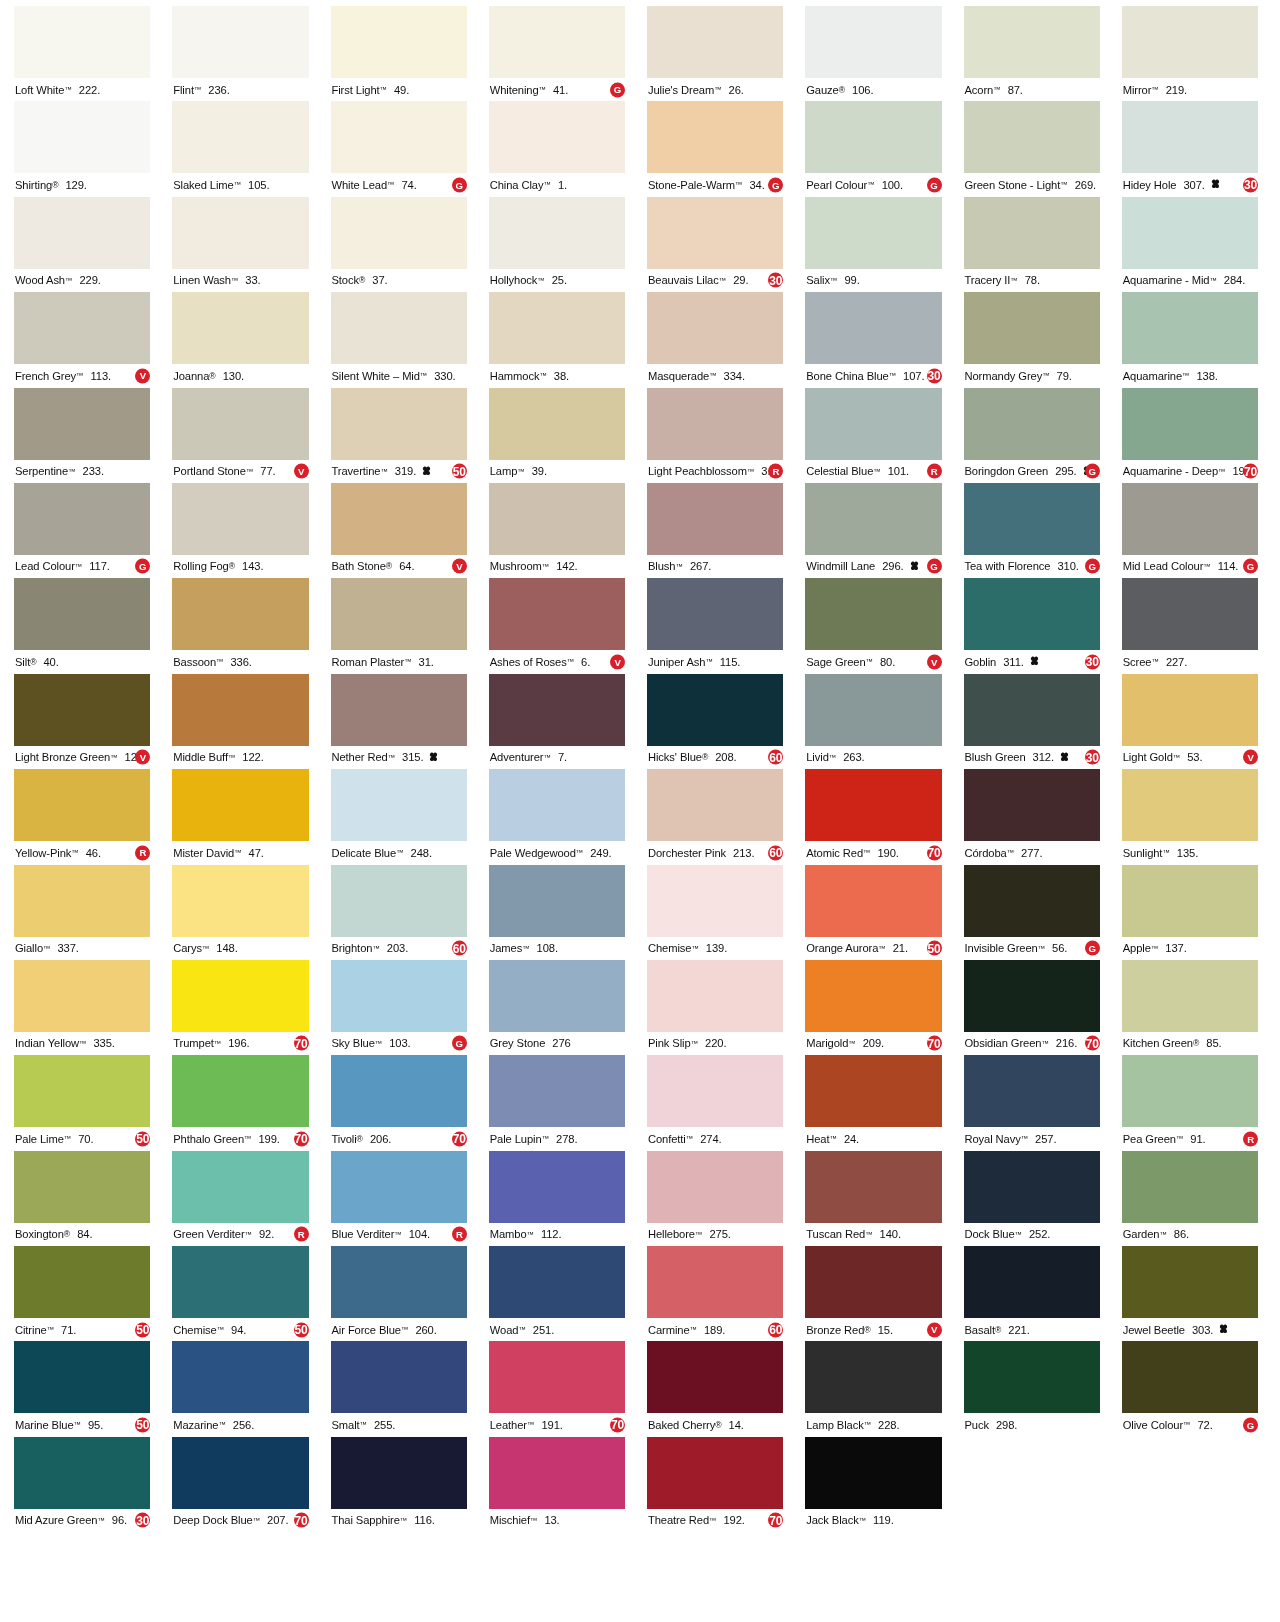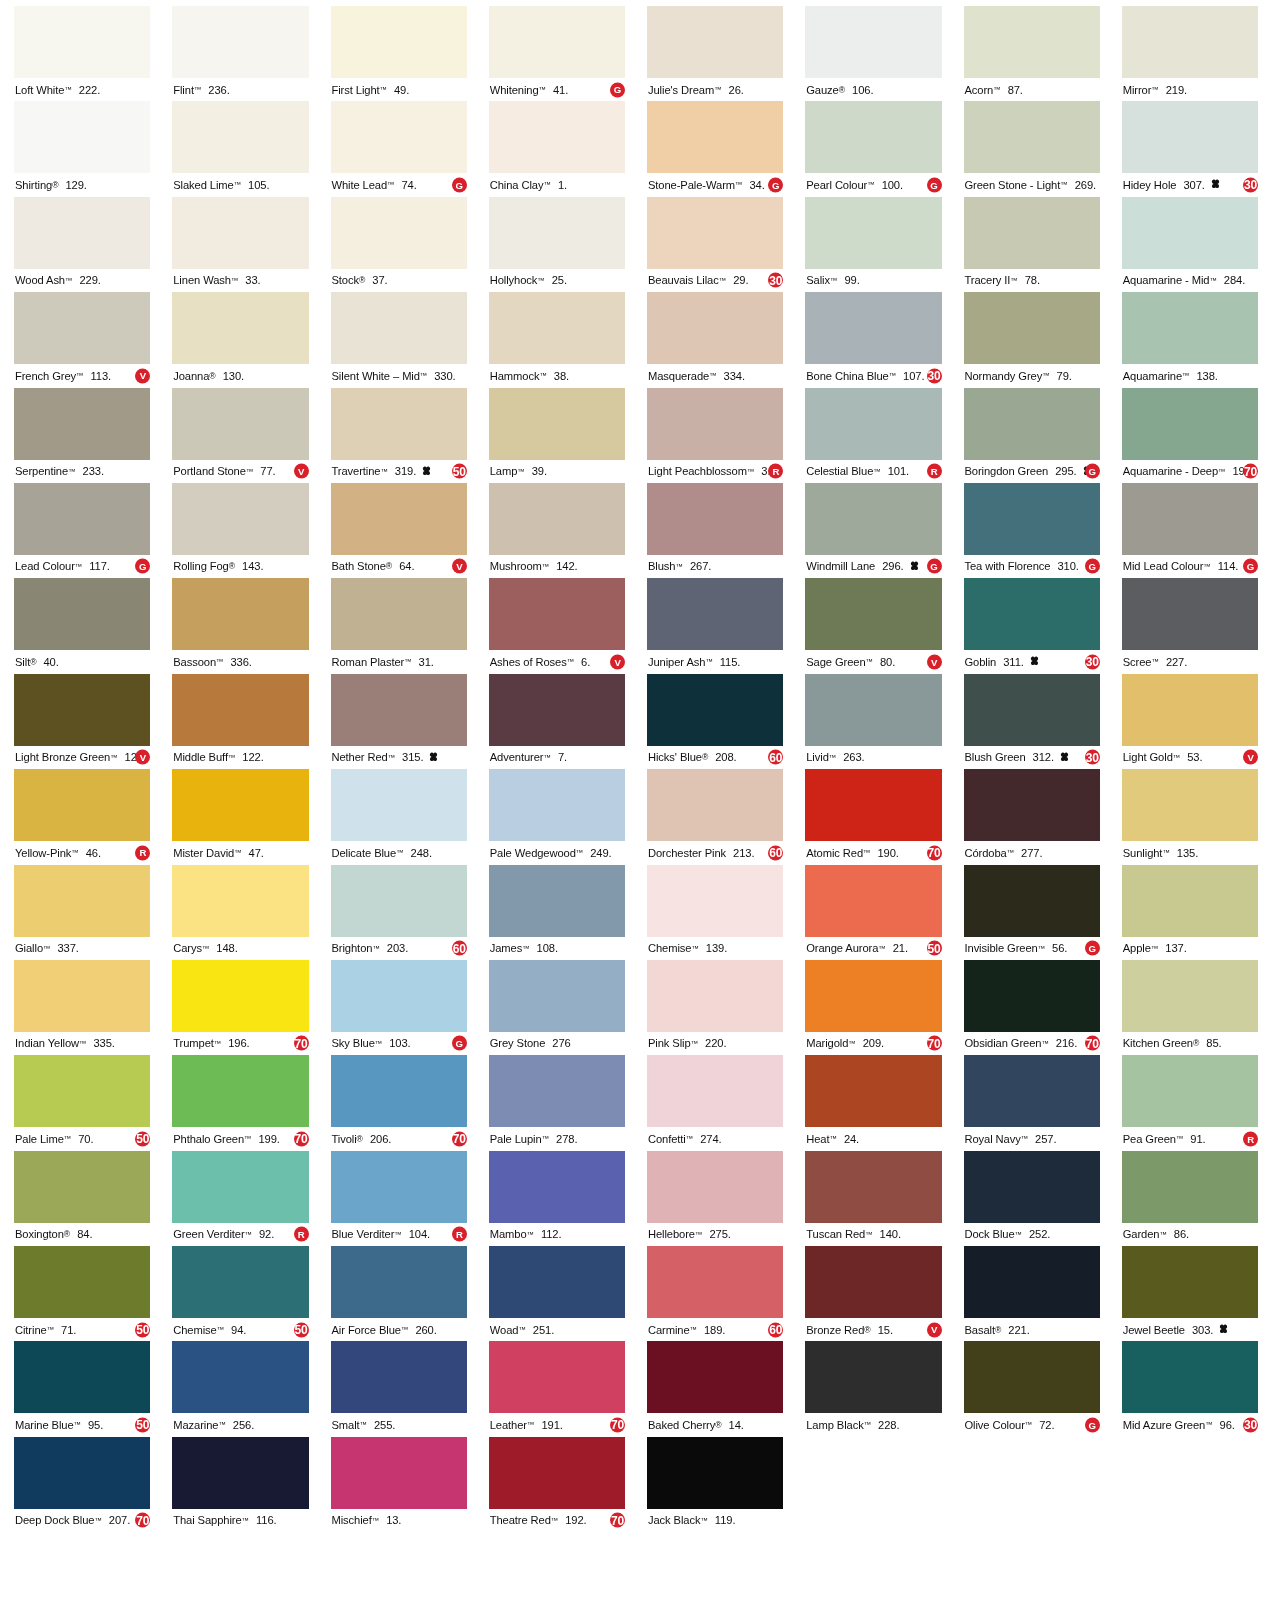--- a/index.html
+++ b/index.html
@@ -1111,20 +1111,27 @@
       </div>
       <div class="cell">
         <div class="swatch" style="background: rgb(45, 45, 45);"></div>
         <div class="label">
           <span class="nm">Lamp Black</span>
           <span class="tm">™</span>
           <span class="num">228.</span>
         </div>
       </div>
       <div class="cell">
+        <div class="swatch" style="background: rgb(19, 69, 43);"></div>
+        <div class="label">
+          <span class="nm">Puck</span>
+          <span class="num">298.</span>
+        </div>
+      </div>
+      <div class="cell">
         <div class="swatch" style="background: rgb(66, 64, 27);"></div>
         <div class="label">
           <span class="nm">Olive Colour</span>
           <span class="tm">™</span>
           <span class="num">72.</span>
           <span class="badge letter">G</span>
         </div>
       </div>
       <div class="cell">
         <div class="swatch" style="background: rgb(23, 96, 95);"></div>

